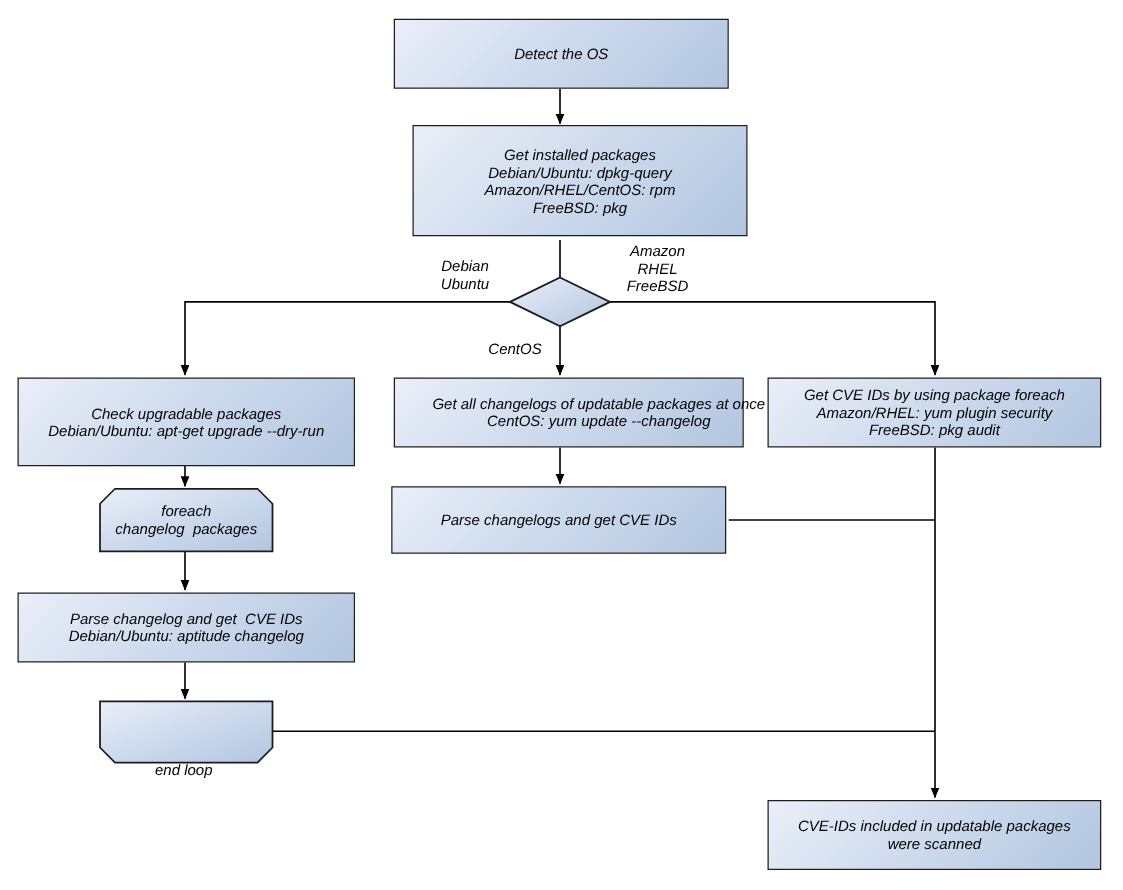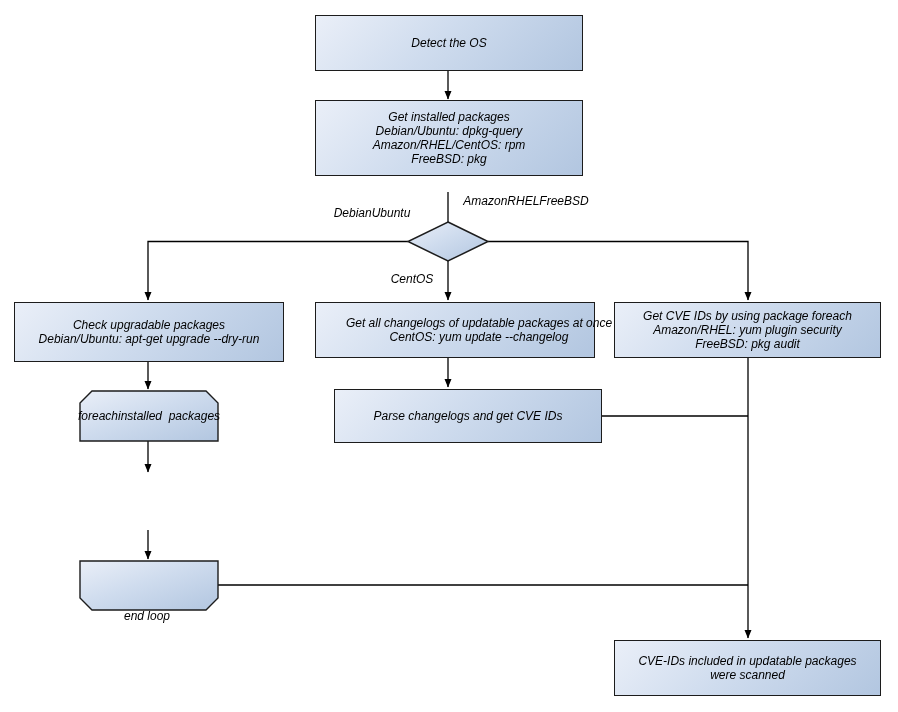--- a/index.html
+++ b/index.html
@@ -21,21 +21,21 @@
     display: flex;
     flex-direction: column;
     align-items: center;
     justify-content: center;
     text-align: center;
     z-index: 1;
   }
   .shape-label, .edge-label {
     position: absolute;
     display: flex;
-    flex-direction: row;
+    flex-direction: column;
     align-items: center;
     justify-content: center;
     text-align: center;
     z-index: 2;
   }
   .tline {
     font-size: 12px;
     line-height: 14px;
     white-space: pre;
     font-style: italic;
@@ -75,56 +75,60 @@
 
     <polygon points="80,403 92,391 206,391 218,403 218,441 80,441" fill="url(#nodeGrad)" stroke="#1c1c1c" stroke-width="1.4"></polygon>
 
     <polygon points="80,561 218,561 218,598 206,610 92,610 80,598" fill="url(#nodeGrad)" stroke="#1c1c1c" stroke-width="1.4"></polygon>
   </svg>
 
   <div class="node" style="left:315px; top:15px; width:268px; height:56px;">
     <div class="tline">Detect the OS</div>
   </div>
 
-  <div class="node" style="left:315px; top:100px; width:268px; height:76px;align-items:center;">
+  <div class="node" style="left:330px; top:100px; width:268px; height:89px;align-items:center;">
     <div class="tline">Get installed packages</div>
     <div class="tline">Debian/Ubuntu: dpkg-query</div>
     <div class="tline">Amazon/RHEL/CentOS: rpm</div>
     <div class="tline">FreeBSD: pkg</div>
   </div>
 
-  <div class="node" style="left:14px; top:302px; width:270px; height:60px;">
+  <div class="node" style="left:14px; top:302px; width:270px; height:71px;">
     <div class="tline">Check upgradable packages</div>
     <div class="tline">Debian/Ubuntu: apt-get upgrade --dry-run</div>
   </div>
 
+  <div class="node" style="left:14px; top:474px; width:270px; height:56px;">
+    <div class="tline">Parse changelog and get  CVE IDs</div>
+    <div class="tline">Debian/Ubuntu: aptitude changelog</div>
+  </div>
 
   <div class="node" style="left:315px; top:302px; width:280px; height:56px;padding-left:48px;">
     <div class="tline">Get all changelogs of updatable packages at once</div>
     <div class="tline">CentOS: yum update --changelog</div>
   </div>
 
-  <div class="node" style="left:334px; top:389px; width:268px; height:54px;">
+  <div class="node" style="left:313px; top:389px; width:268px; height:54px;">
     <div class="tline">Parse changelogs and get CVE IDs</div>
   </div>
 
   <div class="node" style="left:614px; top:302px; width:267px; height:56px;">
     <div class="tline">Get CVE IDs by using package foreach</div>
     <div class="tline">Amazon/RHEL: yum plugin security</div>
     <div class="tline">FreeBSD: pkg audit</div>
   </div>
 
   <div class="node" style="left:614px; top:640px; width:267px; height:56px;">
     <div class="tline">CVE-IDs included in updatable packages</div>
     <div class="tline">were scanned</div>
   </div>
 
   <div class="shape-label" style="left:80px; top:391px; width:138px; height:50px;text-align:center;">
     <div class="tline">foreach</div>
-    <div class="tline">installed  packages</div>
+    <div class="tline">changelog  packages</div>
   </div>
 
   <div class="shape-label" style="left:80px; top:594px; width:134px; height:44px;">
     <div class="tline">end loop</div>
   </div>
 
   <div class="edge-label" style="left:342px; top:206px; width:60px;">
     <div class="tline">Debian</div>
     <div class="tline">Ubuntu</div>
   </div>

